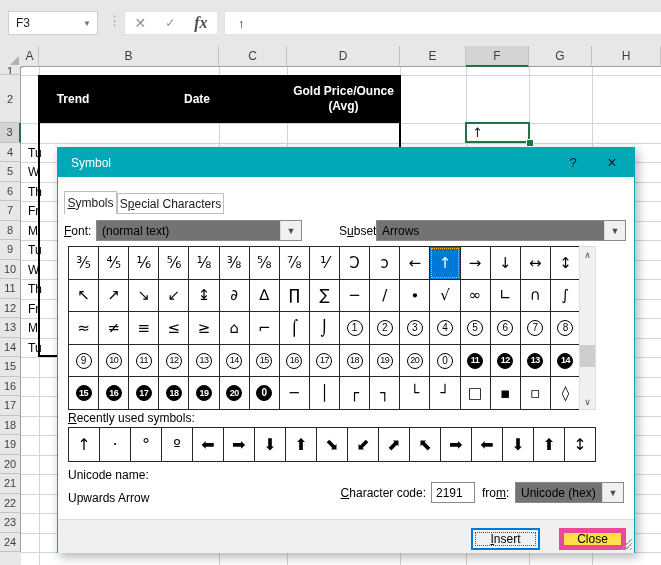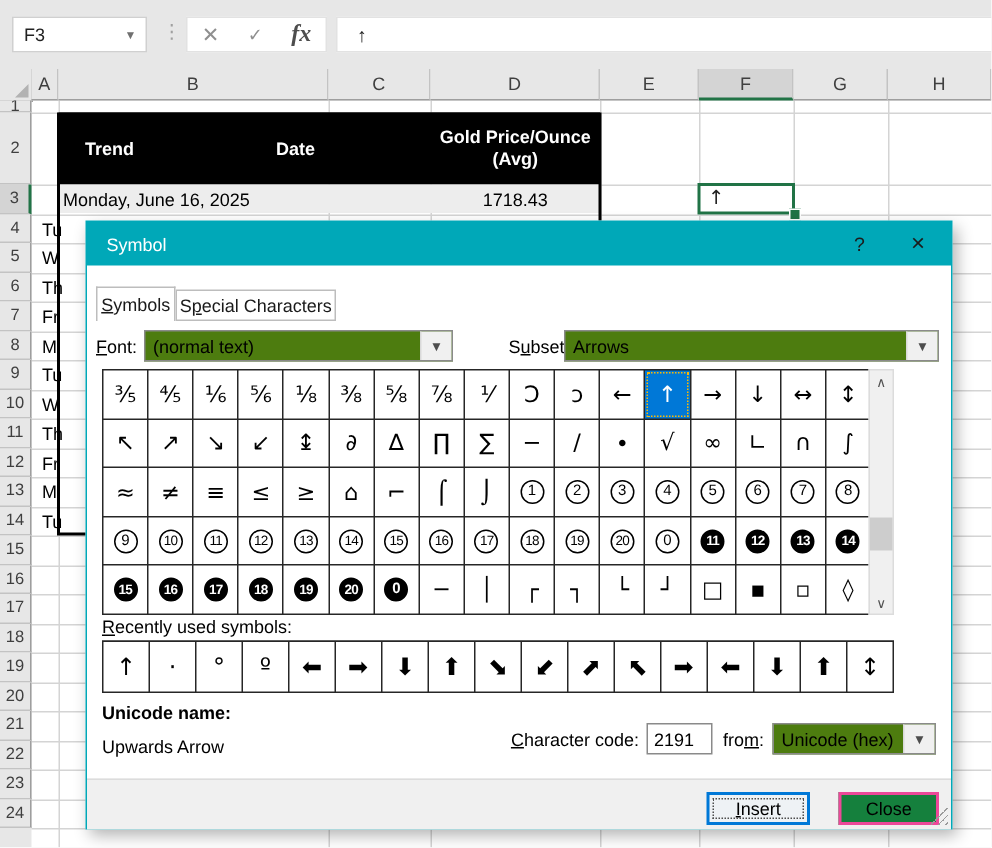--- a/index.html
+++ b/index.html
@@ -52,21 +52,21 @@
   .dialog{left:57px;top:147px;width:578px;height:406px;background:#fff;border:1px solid #00a8b8;
           box-sizing:border-box;box-shadow:3px 4px 10px rgba(0,0,0,.3);}
   .dlg-title{position:absolute;left:0;top:0;width:100%;height:29px;background:#00a8b8;display:flex;align-items:center;}
   .dlg-title .t{color:#fff;font-size:12px;padding-left:13px;flex:1;}
   .dlg-help{width:34px;text-align:center;color:#1b1b1b;font-size:13px;cursor:default;}
   .dlg-x{width:44px;text-align:center;color:#1b1b1b;font-size:16px;cursor:default;}
   .tab{position:absolute;top:43px;height:23px;box-sizing:border-box;display:flex;align-items:center;justify-content:center;font-size:12px;color:#1a1a1a;background:#fff;}
   .tab.active{border:1px solid #bdbdbd;border-bottom:none;z-index:2;}
   .tab.inactive{border:1px solid #bdbdbd;top:45px;height:21px;}
   .dlabel{position:absolute;font-size:12px;color:#000;white-space:nowrap;}
-  .combo{position:absolute;height:21px;background:#4d7c0f;border:1px solid #8a8a8a;box-sizing:border-box;display:flex;align-items:center;font-size:12px;color:#000;}
+  .combo{position:absolute;height:21px;background:#737373;border:1px solid #8a8a8a;box-sizing:border-box;display:flex;align-items:center;font-size:12px;color:#000;}
   .combo .cv{flex:1;padding-left:5px;white-space:nowrap;overflow:hidden;}
   .combo .cbtn{width:20px;height:100%;background:#f0f0f0;border-left:1px solid #d9d9d9;display:flex;align-items:center;justify-content:center;color:#4d4d4d;font-size:9px;}
   .symgrid{position:absolute;left:10px;top:98px;width:511px;height:162px;background:#262626;border:1px solid #262626;
            display:grid;grid-template-columns:repeat(17,1fr);grid-template-rows:repeat(5,1fr);gap:1px;box-sizing:content-box;}
   .symcell{background:#fff;display:flex;align-items:center;justify-content:center;font-size:15px;color:#000;
            font-family:"DejaVu Sans",sans-serif;overflow:hidden;}
   .symcell.sel{background:#0078d7;color:#fff;outline:1px dotted #ffb900;outline-offset:-2px;}
   .circ{display:inline-flex;width:16px;height:16px;border:1px solid #000;border-radius:50%;align-items:center;justify-content:center;
         font-size:10px;line-height:1;box-sizing:border-box;font-family:"Liberation Sans",sans-serif;}
   .circ.neg{background:#000;color:#fff;font-weight:bold;border-color:#000;}
@@ -76,21 +76,21 @@
   .vthumb{position:absolute;left:0px;top:98px;width:15px;height:22px;background:#cdcdcd;}
   .recgrid{position:absolute;left:10px;top:279px;width:526px;height:33px;background:#262626;border:1px solid #262626;
            display:grid;grid-template-columns:repeat(17,1fr);gap:1px;}
   .reccell{background:#fff;display:flex;align-items:center;justify-content:center;font-size:16px;color:#000;font-family:"DejaVu Sans",sans-serif;}
   .textbox{position:absolute;height:21px;background:#fff;border:1px solid #8a8a8a;box-sizing:border-box;display:flex;align-items:center;font-size:12px;color:#000;}
   .textbox span{padding-left:4px;}
   .dlg-footer{position:absolute;left:0;top:371px;width:100%;height:34px;background:#f0f0f0;border-top:1px solid #dcdcdc;box-sizing:border-box;}
   .btn{position:absolute;height:22px;box-sizing:border-box;display:flex;align-items:center;justify-content:center;font-size:12px;color:#000;}
   .btn-default{border:2px solid #0078d7;background:#eef2f5;}
   .btn-default:after{content:"";position:absolute;left:2px;top:2px;right:2px;bottom:2px;border:1px dotted #4d4d4d;}
-  .btn-plain{border:2px solid #ec4899;background:#15803d;text-align:center;}
+  .btn-plain{border:5px solid #ec4899;background:#fde047;text-align:center;}
   .grip{position:absolute;right:2px;bottom:2px;width:12px;height:12px;
         background:linear-gradient(135deg,transparent 0 50%,#9a9a9a 50% 55%,transparent 55% 70%,#9a9a9a 70% 75%,transparent 75% 90%,#9a9a9a 90% 95%,transparent 95%);}
   u{text-decoration:underline;}
 </style>
 </head>
 <body>
 
 <div id="app">
 
   <div class="abs topbar"></div>
@@ -179,25 +179,20 @@
       <div class="abs rowhdr" style="top: 532.5px; height: 19.5px;">24</div>
     </div>
 
   <div class="abs tbl-head">
     <div class="hc" style="width:68px">Trend</div>
     <div class="hc" style="width:180px">Date</div>
     <div class="hc" style="width:113px">
       <span><span>Gold Price/Ounce</span><br><span>(Avg)</span></span>
     </div>
   </div>
-  <div class="abs row3">
-    <div class="c-date">Monday, June 16, 2025</div>
-    <div class="c-trend"></div>
-    <div class="c-price">1718.43</div>
-  </div>
   <div id="frags">
       <div class="frag" style="top: 145.5px;">Tu</div>
       <div class="frag" style="top: 165px;">W</div>
       <div class="frag" style="top: 184.5px;">Th</div>
       <div class="frag" style="top: 204px;">Fr</div>
       <div class="frag" style="top: 223.5px;">M</div>
       <div class="frag" style="top: 243px;">Tu</div>
       <div class="frag" style="top: 262.5px;">W</div>
       <div class="frag" style="top: 282px;">Th</div>
       <div class="frag" style="top: 301.5px;">Fr</div>
@@ -543,21 +538,21 @@
           <span>⬇</span>
         </div>
         <div class="reccell">
           <span>⬆</span>
         </div>
         <div class="reccell">
           <span>↕</span>
         </div>
       </div>
 
-    <div class="dlabel" style="left:10px;top:320px;font-weight:bold;">Unicode name:</div>
+    <div class="dlabel" style="left:10px;top:320px;">Unicode name:</div>
     <div class="dlabel" style="left:10px;top:343px;">Upwards Arrow</div>
 
     <div class="dlabel" style="right:208px;top:338px;"><u>C</u>haracter code:</div>
     <div class="textbox" style="left:373px;top:334px;width:44px;">
       <span>2191</span>
     </div>
     <div class="dlabel" style="left:424px;top:338px;">fro<u>m</u>:</div>
     <div class="combo" style="left:457px;top:334px;width:109px;">
       <span class="cv">Unicode (hex)</span>
       <span class="cbtn">▼</span>

